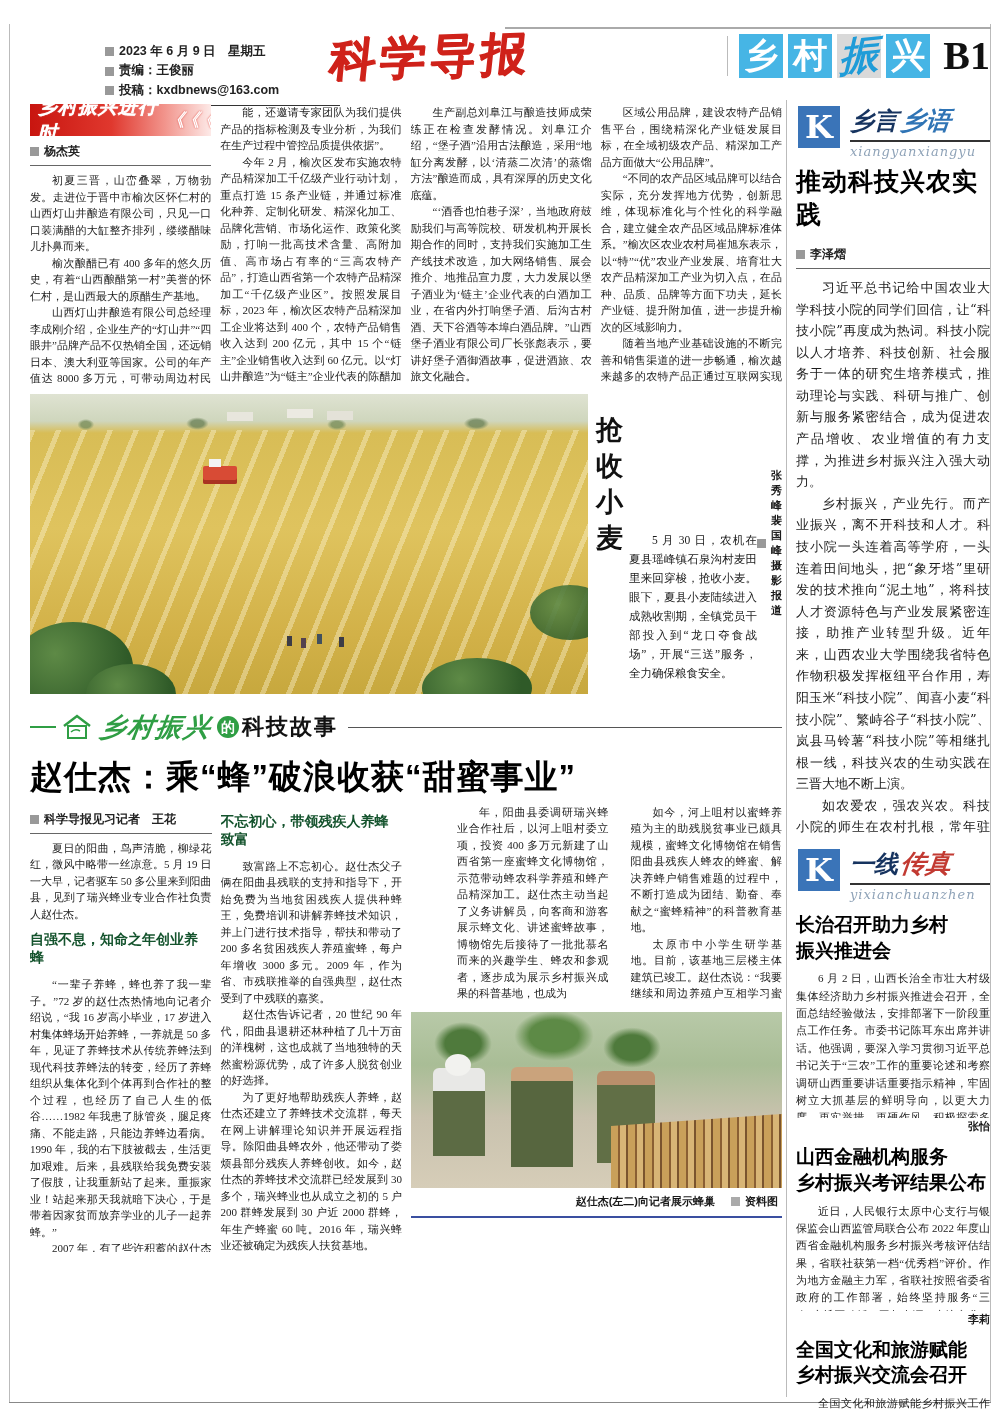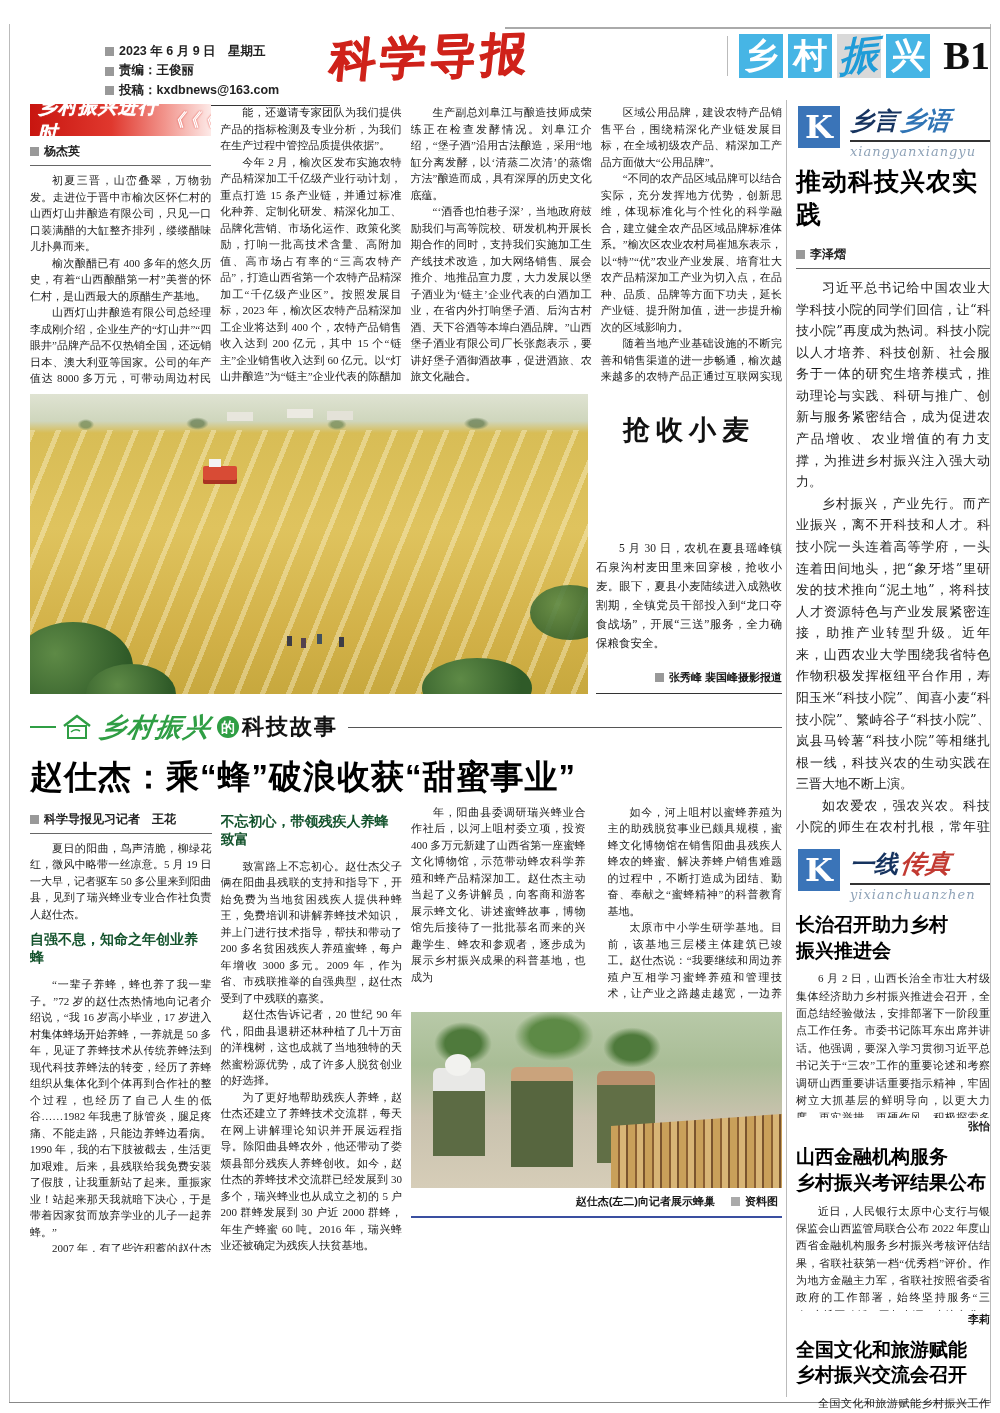--- a/index.html
+++ b/index.html
@@ -52,40 +52,40 @@
      radial-gradient(18px 9px at 80% 55%,#6d835a 40%,transparent 70%);opacity:.8;}
   .wheat .bldg{position:absolute;left:46%;top:5%;width:26px;height:9px;background:#eceae2;box-shadow:40px 2px 0 #e4e2d8,-60px 3px 0 #e8e6dd;}
   .harvester{position:absolute;left:31%;top:24%;width:34px;height:18px;background:#d84b35;border-radius:2px;box-shadow:inset 0 -4px 0 #a93322;}
   .harvester:before{content:"";position:absolute;left:6px;top:-7px;width:12px;height:8px;background:#f3f3f3;}
   .bush{position:absolute;border-radius:50%;background:radial-gradient(circle at 35% 35%,#5e8a46,#2f5a28 75%);}
   .b1{left:-3%;bottom:-6%;width:120px;height:90px;}
   .b2{left:10%;bottom:-10%;width:90px;height:60px;}
   .b3{right:-4%;bottom:18%;width:80px;height:55px;opacity:.9;}
   .b4{right:10%;bottom:-8%;width:110px;height:60px;}
   .ppl{position:absolute;left:46%;bottom:16%;width:5px;height:10px;background:#3c3c46;box-shadow:14px 2px 0 #54424e,30px -2px 0 #41505e,52px 1px 0 #3c3c46;}
-  .cappanel{width:186px;display:flex;flex-direction:column;}
+  .cappanel{width:186px;display:flex;flex-direction:row;}
   .captitle{font:900 27px "Liberation Sans","DejaVu Sans",sans-serif;text-align:center;letter-spacing:6px;margin-top:18px;color:#111;}
   .capbody{margin-top:auto;font-size:11.5px;line-height:1.65;text-align:justify;text-indent:2em;}
   .capcredit{font:bold 11px "Liberation Sans","DejaVu Sans",sans-serif;margin:6px 0 8px;display:flex;justify-content:flex-end;align-items:center;}
   .capline{border-bottom:1.5px solid #333;}
 
   
   .feat-banner{display:flex;align-items:center;margin-top:14px;height:38px;}
   .fb-line{height:2px;background:#2f9e44;}
   .fb-line.short{width:26px;margin-right:4px;}
   .fb-line.long{flex:1;margin-left:10px;background:linear-gradient(#555,#555);height:1px;}
   .fb-script{font:900 26px "DejaVu Serif",serif;color:#2f9e44;font-style:italic;transform:skewX(-8deg);letter-spacing:2px;margin:0 2px 0 6px;}
   .fb-de{width:22px;height:22px;border-radius:50%;background:#2f9e44;color:#fff;font:bold 14px/22px "Liberation Sans",sans-serif;text-align:center;margin:0 3px;}
   .fb-rest{font:900 22px "Liberation Sans","DejaVu Sans",sans-serif;color:#111;letter-spacing:2px;}
   .feat-title{font:900 33px/1.15 "Liberation Sans","DejaVu Sans",sans-serif;color:#000;margin-top:12px;letter-spacing:1px;}
   .feat-byline{width:230px;font-family:Liberation Mono, monospace;}
   .featcols{display:flex;gap:9px;height:448px;overflow:hidden;margin-top:8px;}
   .subhead{font:bold 14px "Liberation Sans","DejaVu Sans",sans-serif;text-align:left;margin:9px 0;text-indent:0;color:#14532d;}
   .rwrap{width:371px;flex:0 0 auto;display:flex;flex-direction:column;}
-  .rcols{display:flex;gap:22px;height:198px;overflow:hidden;}
+  .rcols{display:flex;gap:22px;height:198px;overflow:hidden;margin-left:46px;}
   .rcol{flex:1;min-width:0;overflow:hidden;}
   .photo2{height:176px;margin-top:10px;position:relative;overflow:hidden;background:
       linear-gradient(180deg,#b8c9a8 0%,#a9bd96 30%,#c9c2ae 60%,#d6cdb8 100%);}
   .p2-trees{position:absolute;inset:0 30% 55% 0;background:
       radial-gradient(40px 30px at 20% 40%,#4f7a3c 45%,transparent 72%),
       radial-gradient(55px 35px at 55% 30%,#5d8a46 45%,transparent 72%),
       radial-gradient(40px 28px at 85% 45%,#4f7a3c 45%,transparent 72%);}
   .p2-person{position:absolute;border-radius:6px 6px 0 0;}
   .p2-a{left:6%;bottom:18%;width:52px;height:88px;background:linear-gradient(180deg,#e8e8e6 0 26%,#5c6b44 26%);}
   .p2-a:before{content:"";position:absolute;left:12px;top:-14px;width:26px;height:22px;border-radius:50%;background:#f2f2ef;}

